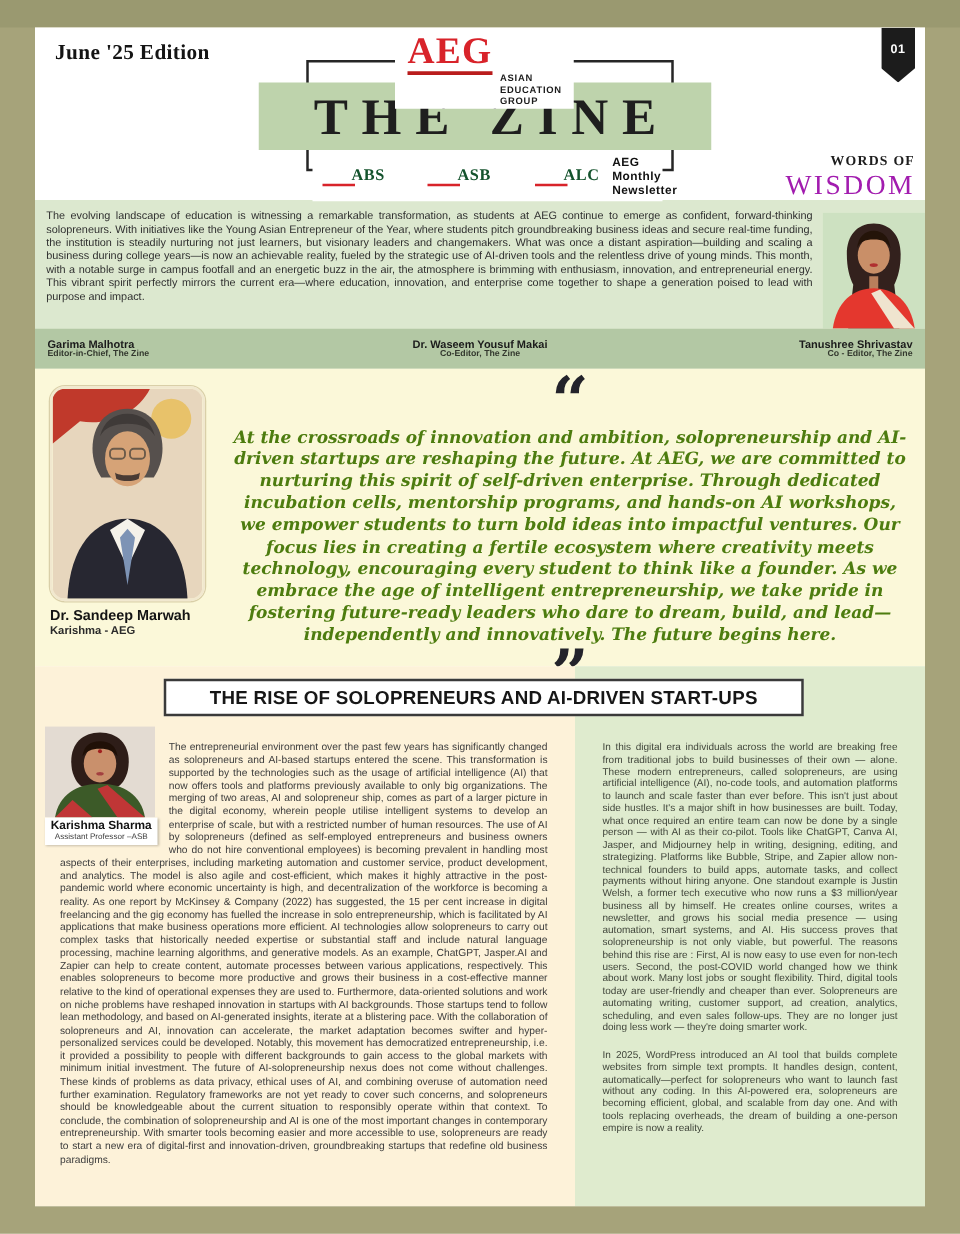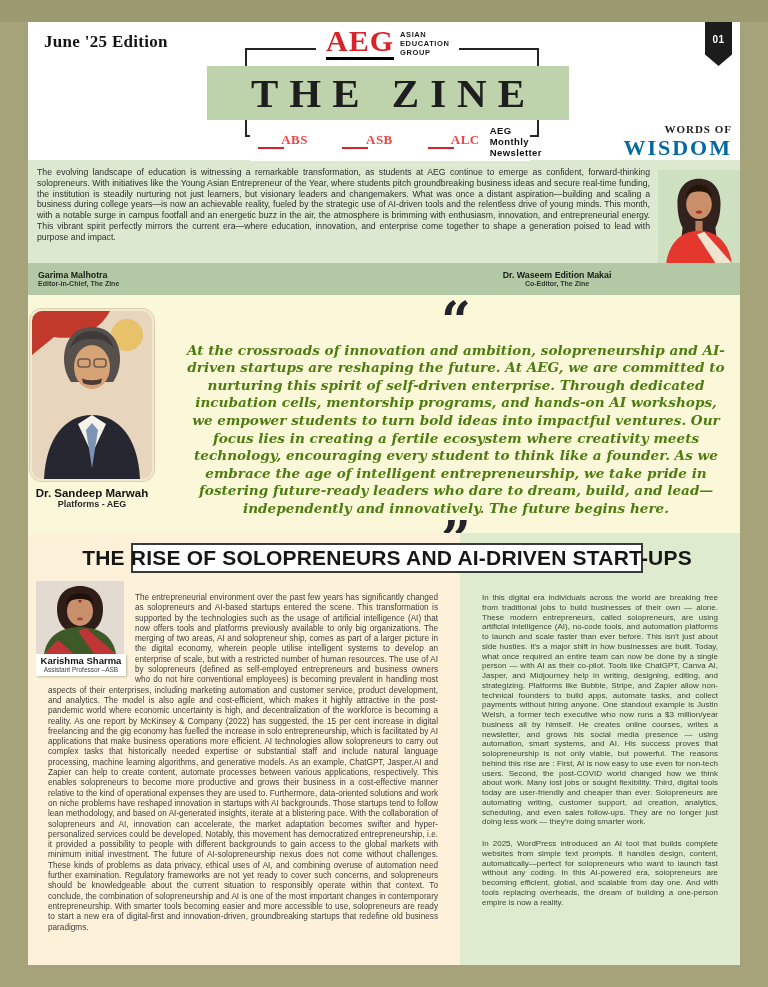--- a/index.html
+++ b/index.html
@@ -19,75 +19,75 @@
   .edition{position:absolute;left:16px;top:10px;font-family:"Liberation Serif",serif;
     font-weight:bold;font-size:17px;color:#141414;letter-spacing:.3px;}
   .frame{position:absolute;left:217px;top:26px;width:290px;height:85px;border:2px solid #262626;}
   .band{position:absolute;left:179px;top:44px;width:362px;height:54px;background:#bed3ac;z-index:2;
     display:flex;align-items:center;justify-content:center;}
   .zine-title{font-family:"Liberation Serif",serif;font-weight:bold;font-size:41px;color:#1e1e1e;
     letter-spacing:11px;padding-left:11px;line-height:1;}
   .logo-cluster{position:absolute;left:288px;top:5px;z-index:3;background:#ffffff;
     display:flex;align-items:flex-start;gap:6px;padding:0 10px 2px 10px;}
   .logo-aeg{font-family:"Liberation Serif",serif;font-weight:bold;font-size:30px;line-height:.95;
-    color:#d8232a;letter-spacing:1px;border-bottom:3px solid #000000;padding-bottom:1px;}
-  .org-lines{display:flex;flex-direction:column;justify-content:center;padding-top:3px;}
+    color:#d8232a;letter-spacing:1px;border-bottom:3px solid #b91c1c;padding-bottom:1px;}
+  .org-lines{display:flex;flex-direction:column;justify-content:center;padding-top:3px;margin-top:28px;}
   .org-lines span{font-size:7.5px;font-weight:bold;color:#1c1c1c;letter-spacing:.6px;line-height:9px;}
   .subline{position:absolute;left:222px;top:101px;width:280px;z-index:3;background:#ffffff;
     display:flex;align-items:center;justify-content:center;gap:5px;padding:2px 0 3px 0;}
   .school{display:flex;flex-direction:column;align-items:center;}
-  .school .abbr{font-family:"Liberation Serif",serif;font-weight:bold;font-size:13px;color:#ef4444;
+  .school .abbr{font-family:"Liberation Serif",serif;font-weight:bold;font-size:13px;color:#14532d;
     letter-spacing:.5px;line-height:12px;margin-left:48px;}
   .school .bar{width:26px;height:2px;background:#d8232a;margin-top:1px;}
   .dash{width:9px;height:2px;background:#3a3a3a;}
   .rule{width:26px;height:2px;background:#222;}
   .rule.short{width:12px;}
   .tagline{font-size:9.5px;font-weight:bold;color:#111;letter-spacing:.4px;}
   .badge{position:absolute;right:8px;top:0;width:27px;height:44px;background:#1c1c1c;z-index:4;
     clip-path:polygon(0 0,100% 0,100% 74%,50% 100%,0 74%);
     display:flex;align-items:flex-start;justify-content:center;margin-left:12px;}
   .badge span{color:#fff;font-size:10px;font-weight:bold;margin-top:12px;letter-spacing:.5px;}
   .wow{position:absolute;right:8px;top:102px;text-align:right;line-height:1;}
   .wow .w1{font-family:"Liberation Serif",serif;font-weight:bold;font-size:11px;color:#1d1d1d;
     letter-spacing:1px;display:block;}
-  .wow .w2{font-family:"Liberation Serif",serif;font-size:22px;color:#0369a1;letter-spacing:2px;display:block;margin-top:2px;font-weight:bold;}
+  .wow .w2{font-family:"Liberation Serif",serif;font-size:22px;color:#a21caf;letter-spacing:2px;display:block;margin-top:2px;}
   
   .intro{position:relative;height:135px;background:#dce8cf;}
   .intro-par{margin:0;padding:7px 90px 0 9px;text-align:justify;
     font-size:8.7px;line-height:10.8px;color:#2f2f2f;}
   .intro-photo{position:absolute;right:0;top:10px;width:82px;height:93px;overflow:hidden;}
   .intro-photo svg{display:block;width:100%;height:100%;}
   .credits{position:absolute;left:0;bottom:0;width:100%;height:32px;background:#b3c8a4;
     display:flex;align-items:center;box-sizing:border-box;padding:0 10px;}
   .credit{flex:1;line-height:1.2;}
   .credit .nm{font-size:8.8px;font-weight:bold;color:#1b1b1b;display:block;}
   .credit .rl{font-size:7px;font-weight:bold;color:#33382e;display:block;}
   .credit.c-center{text-align:center;}
   .credit.c-right{text-align:right;}
   
   .quote{position:relative;height:238px;background:#fbf8d9;}
-  .marwah{position:absolute;left:2px;top:14px;width:124px;text-align:center;}
+  .marwah{position:absolute;left:12px;top:14px;width:124px;text-align:left;}
   .marwah .ph{width:120px;height:168px;border-radius:12px;overflow:hidden;margin:0 auto;
     border:2px solid #f1e8cf;box-shadow:0 0 0 1px #d9cfa8;}
   .marwah .ph svg{display:block;width:100%;height:100%;}
   .marwah .nm{font-size:11.5px;font-weight:bold;color:#141414;margin-top:6px;display:block;}
   .marwah .rl{font-size:9px;font-weight:bold;color:#2a2a2a;display:block;}
   .quote-block{margin-left:150px;padding:2px 12px 0 6px;text-align:center;}
   .qmark{font-family:"DejaVu Serif",serif;font-weight:bold;font-size:52px;color:#23232b;
     line-height:.55;display:block;}
   .qmark.open{margin-top:10px;}
   .qmark.close{margin-top:8px;}
   .qtext{font-family:"DejaVu Serif",serif;font-style:italic;font-weight:bold;
     font-size:13.6px;line-height:17.6px;color:#4d7c0f;margin:6px 0 0 0;}
   
   .article{position:relative;height:432px;
     background:linear-gradient(90deg,#fdf2d9 0,#fdf2d9 432px,#dfebce 432px,#dfebce 100%);}
   .headline-box{position:absolute;left:103px;top:10px;width:508px;height:26px;background:#ffffff;
     border:2px solid #3a3a3a;display:flex;align-items:center;justify-content:center;z-index:2;}
-  .headline-box span{font-size:21px;font-weight:800;color:#161616;letter-spacing:.2px;white-space:nowrap;}
+  .headline-box span{font-size:15px;font-weight:800;color:#161616;letter-spacing:.2px;white-space:nowrap;}
   .cols{position:absolute;left:0;top:42px;right:0;bottom:0;display:flex;}
   .col-left{width:432px;box-sizing:border-box;padding:6px 10px 0 8px;}
   .col-right{flex:1;box-sizing:border-box;padding:6px 10px 0 10px;}
   .body-txt{font-size:8.2px;line-height:10.3px;color:#3d3d3d;text-align:justify;margin:12px;}
   .col-right .body-txt{font-size:8px;line-height:9.75px;color:#41463b;}
   .karishma{float:left;width:90px;margin:0 9px 3px 0;text-align:center;}
   .karishma .ph{width:88px;height:73px;overflow:hidden;}
   .karishma .ph svg{display:block;width:100%;height:100%;}
   .karishma .cap{background:#ffffff;padding:1px 0 2px 0;box-shadow:1px 1px 2px rgba(0,0,0,.25);}
   .karishma .nm{font-size:9.5px;font-weight:bold;color:#131313;display:block;line-height:11px;}
@@ -171,22 +171,26 @@
         <path d="M45 63l27 32H56L38 66z" fill="#efe4cf"></path>
       </svg>
     </div>
 
     <div class="credits">
       <div class="credit c-left">
         <span class="nm">Garima Malhotra</span>
         <span class="rl">Editor-in-Chief, The Zine</span>
       </div>
       <div class="credit c-center">
-        <span class="nm">Dr. Waseem Edition Makai</span>
+        <span class="nm">Dr. Waseem Yousuf Makai</span>
         <span class="rl">Co-Editor, The Zine</span>
+      </div>
+      <div class="credit c-right">
+        <span class="nm">Tanushree Shrivastav</span>
+        <span class="rl">Co - Editor, The Zine</span>
       </div>
     </div>
   </div>
 
   <div class="quote">
     <div class="marwah">
       <div class="ph">
         <svg viewBox="0 0 120 168" preserveAspectRatio="none">
           <rect width="120" height="168" fill="#e7d6bd"></rect>
           <path d="M0 0h78c-10 20-34 30-56 26L0 44z" fill="#c0392b"></path>
@@ -196,21 +200,21 @@
           <path d="M38 38c3-12 11-18 22-18s19 6 22 18c-4-7-11-10-22-10s-18 3-22 10z" fill="#3f3a38"></path>
           <rect x="46" y="48" width="12" height="8" rx="3" fill="none" stroke="#6a5a4a" stroke-width="1.5"></rect>
           <rect x="62" y="48" width="12" height="8" rx="3" fill="none" stroke="#6a5a4a" stroke-width="1.5"></rect>
           <path d="M50 67c3 3 17 3 20 0l-1 5c-4 2.5-14 2.5-18 0z" fill="#4a3b34"></path>
           <path d="M12 168c2-42 22-64 48-64s46 22 48 64z" fill="#272731"></path>
           <path d="M60 104l-14 9 14 30 14-30z" fill="#f5f2ea"></path>
           <path d="M60 112l-6 7 6 38 6-38z" fill="#7d93b5"></path>
         </svg>
       </div>
       <span class="nm">Dr. Sandeep Marwah</span>
-      <span class="rl">Platforms - AEG</span>
+      <span class="rl">Karishma - AEG</span>
     </div>
 
     <div class="quote-block">
       <span class="qmark open">“</span>
       <p class="qtext">At the crossroads of innovation and ambition, solopreneurship and AI-driven startups are reshaping the future. At AEG, we are committed to nurturing this spirit of self-driven enterprise. Through dedicated incubation cells, mentorship programs, and hands-on AI workshops, we empower students to turn bold ideas into impactful ventures. Our focus lies in creating a fertile ecosystem where creativity meets technology, encouraging every student to think like a founder. As we embrace the age of intelligent entrepreneurship, we take pride in fostering future-ready leaders who dare to dream, build, and lead—independently and innovatively. The future begins here.</p>
       <span class="qmark close">”</span>
     </div>
   </div>
 
   <div class="article">

